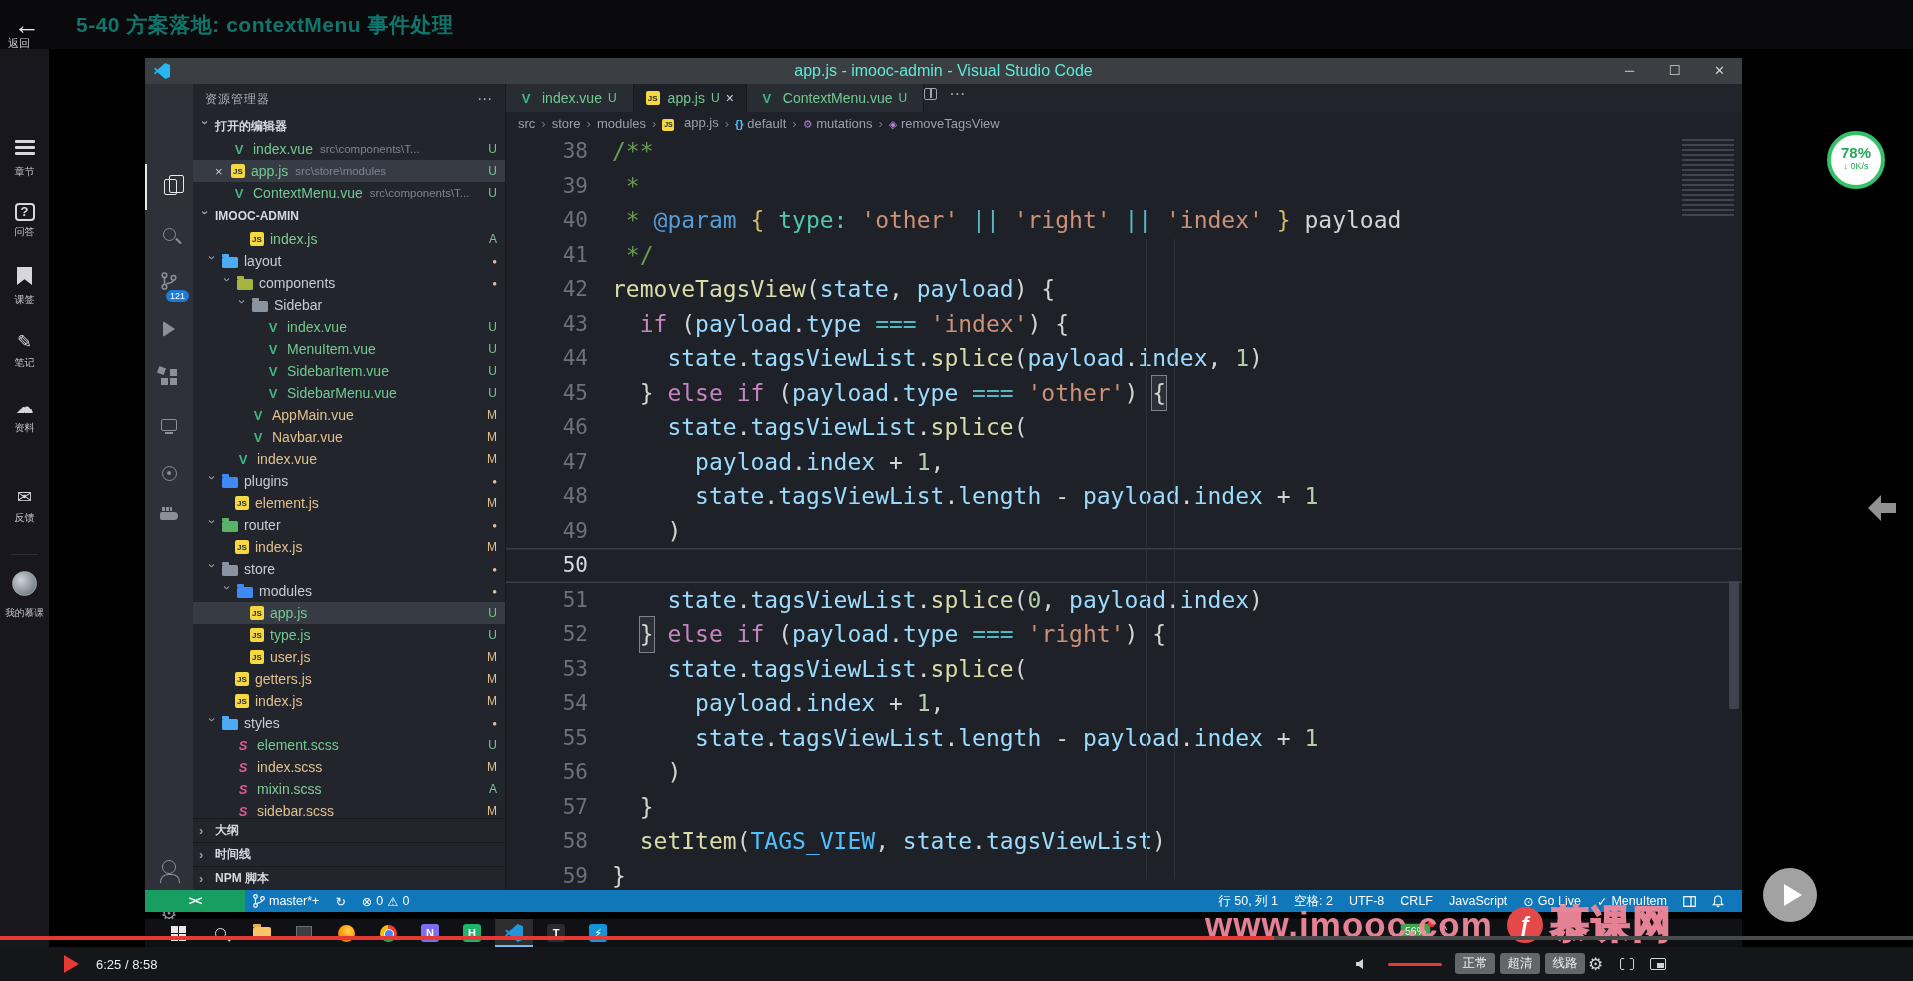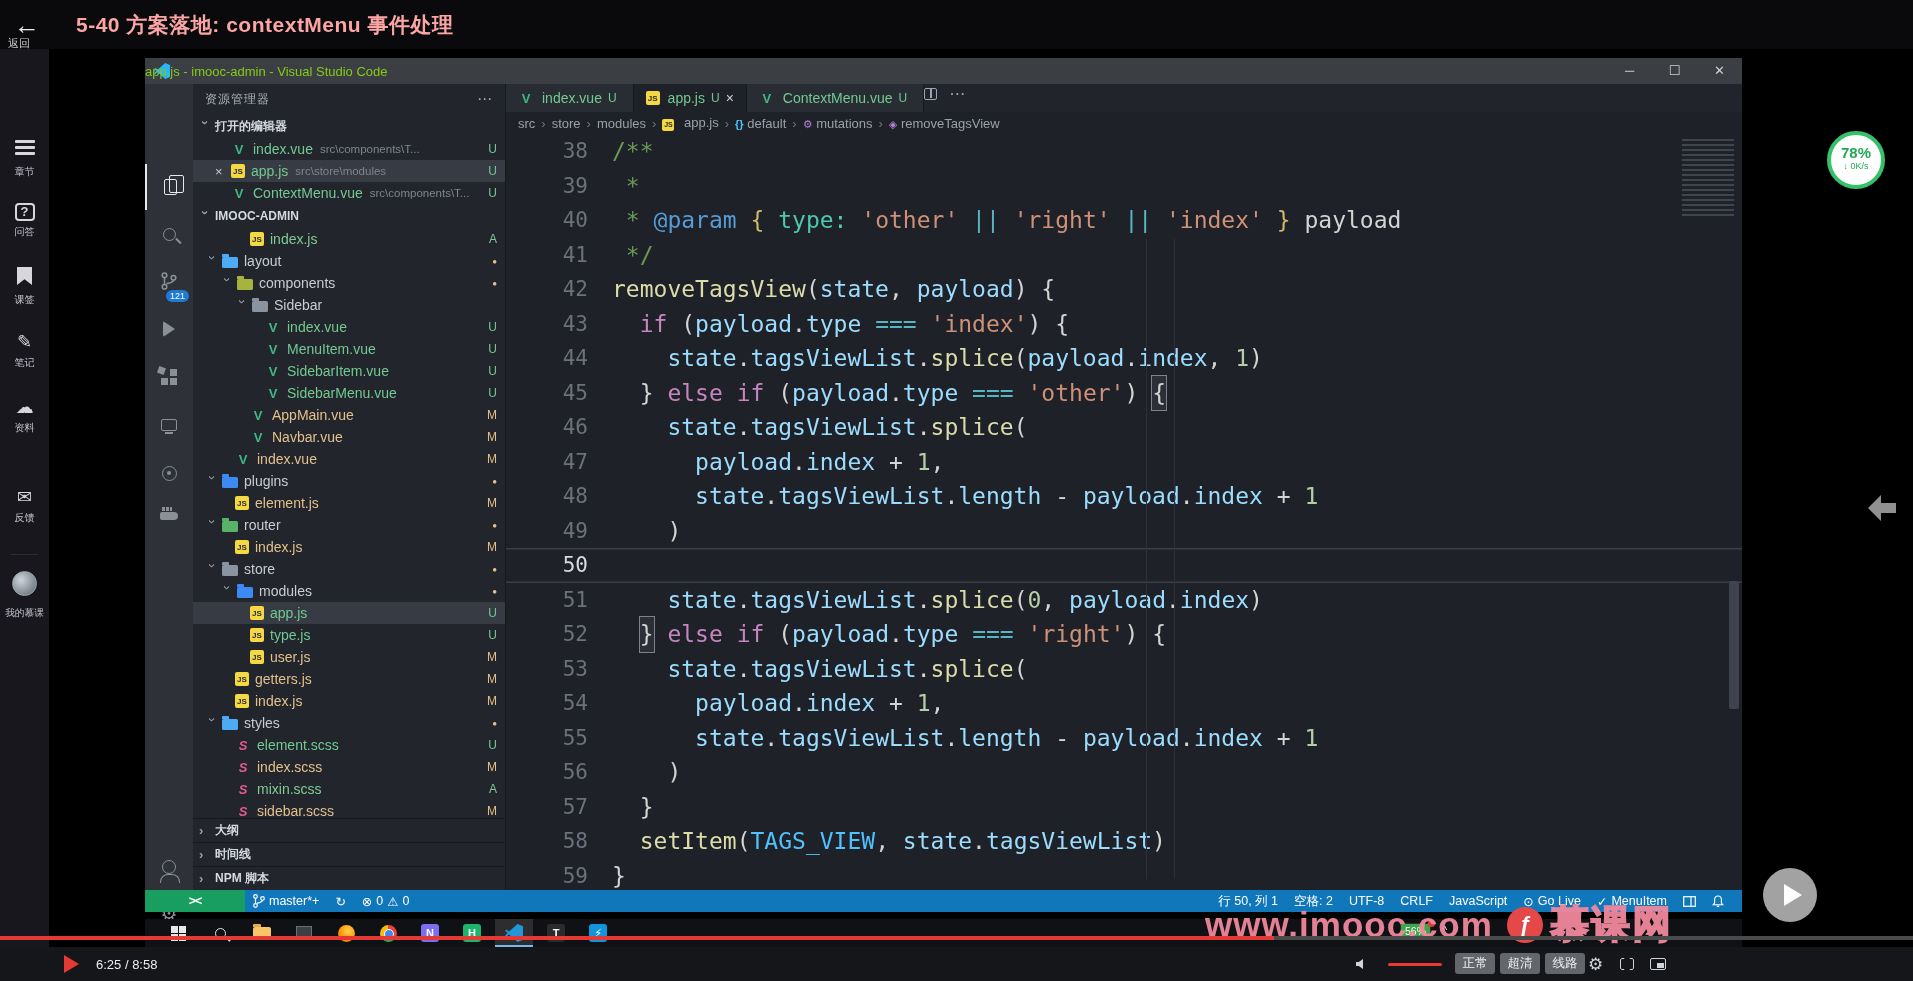--- a/index.html
+++ b/index.html
@@ -2,41 +2,41 @@
 <html><head>
 <meta charset="utf-8">
 <style>
   *{margin:0;padding:0;box-sizing:border-box}
   html,body{width:1913px;height:981px;background:#000;overflow:hidden;
     font-family:"Liberation Sans","DejaVu Sans",sans-serif;color:#ddd}
   
   #topbar{position:absolute;left:0;top:0;width:1913px;height:49px;background:#0a0a0c;z-index:30}
   #back-arrow{position:absolute;left:14px;top:10px;font-size:26px;color:#e8e8e8;cursor:pointer}
   #back-label{position:absolute;left:8px;top:36px;font-size:11px;color:#c9c9cf}
-  #course-title{position:absolute;left:76px;top:11px;font-size:21px;color:#fca5a5;letter-spacing:.5px}
+  #course-title{position:absolute;left:76px;top:11px;font-size:21px;color:#0f766e;letter-spacing:.5px}
   #sidenav{position:absolute;left:0;top:49px;width:49px;height:932px;background:#17171d;z-index:30}
   .nav-item{position:absolute;left:0;width:49px;text-align:center;cursor:pointer}
   .nav-item .lbl{display:block;font-size:11px;color:#c3c3cb;margin-top:3px;white-space:nowrap;transform:scale(.92)}
   .cn-ic{display:inline-block;height:20px;line-height:20px;font-size:18px;color:#d6d6dc;position:relative}
   .cn-ic.menu i{display:block;width:20px;height:3px;background:#d6d6dc;margin:3px auto 0;border-radius:1px}
   .cn-ic.qa{width:20px;height:18px;border:2px solid #d6d6dc;border-radius:4px;font-size:13px;line-height:14px;font-weight:bold}
   .cn-ic.bm{width:15px;height:18px;background:#d6d6dc;clip-path:polygon(0 0,100% 0,100% 100%,50% 68%,0 100%)}
   .cn-ic.cloud b{position:absolute;left:50%;top:7px;transform:translateX(-50%);font-size:9px;color:#17171d;font-weight:bold}
   #nav-divider{position:absolute;left:11px;top:505px;width:27px;height:1px;background:#2c2c33}
   #mine-avatar{position:absolute;left:12px;top:522px;width:25px;height:25px;border-radius:50%;
      background:radial-gradient(circle at 35% 35%,#cfd4da,#7d858e 70%,#4a4f56);border:1px solid #9aa}
   #mine-label{position:absolute;left:0;top:556px;width:49px;text-align:center;font-size:11px;color:#c3c3cb;transform:scale(.88)}
   
   #vswin{position:absolute;left:145px;top:58px;width:1597px;height:854px;background:#1e2127;z-index:10}
   #titlebar{position:absolute;left:0;top:0;width:1597px;height:26px;background:#3b3e43;display:flex;align-items:center}
   #vs-logo{width:16px;height:16px;margin:0 10px 0 9px;background:#29b6f6;
      clip-path:polygon(70% 0,100% 12%,100% 88%,70% 100%,22% 58%,8% 70%,0 63%,15% 50%,0 37%,8% 30%,22% 42%)}
   #menus{display:flex;gap:4px}
   .menu-item{font-size:14px;color:#dadada;padding:0 9px;cursor:pointer}
-  #win-title{position:absolute;left:0;width:100%;font-size:13px;color:#84cc16;pointer-events:none}
+  #win-title{position:absolute;left:0;width:100%;text-align:center;font-size:16px;color:#5eead4;pointer-events:none}
   #win-controls{position:absolute;right:0;top:0;height:26px;display:flex}
   .wc{width:45px;height:26px;text-align:center;line-height:26px;font-size:13px;color:#d0d0d0;cursor:pointer}
   
   #activitybar{position:absolute;left:0;top:26px;width:48px;height:806px;background:#2e3138}
   .act{position:absolute;left:0;width:48px;height:46px;display:flex;align-items:center;justify-content:center;color:#8a8f98;cursor:pointer}
   .act.active{color:#e6e8eb;border-left:2px solid #e6e8eb}
   .ic-files{width:13px;height:16px;border:1.6px solid currentColor;border-radius:2px;position:relative;background:transparent}
   .ic-files:after{content:"";position:absolute;left:4px;top:-5px;width:13px;height:16px;border:1.6px solid currentColor;border-radius:2px}
   .ic-search{width:13px;height:13px;border:1.7px solid currentColor;border-radius:50%;position:relative}
   .ic-search:after{content:"";position:absolute;left:11px;top:11px;width:7px;height:1.8px;background:currentColor;transform:rotate(45deg)}

